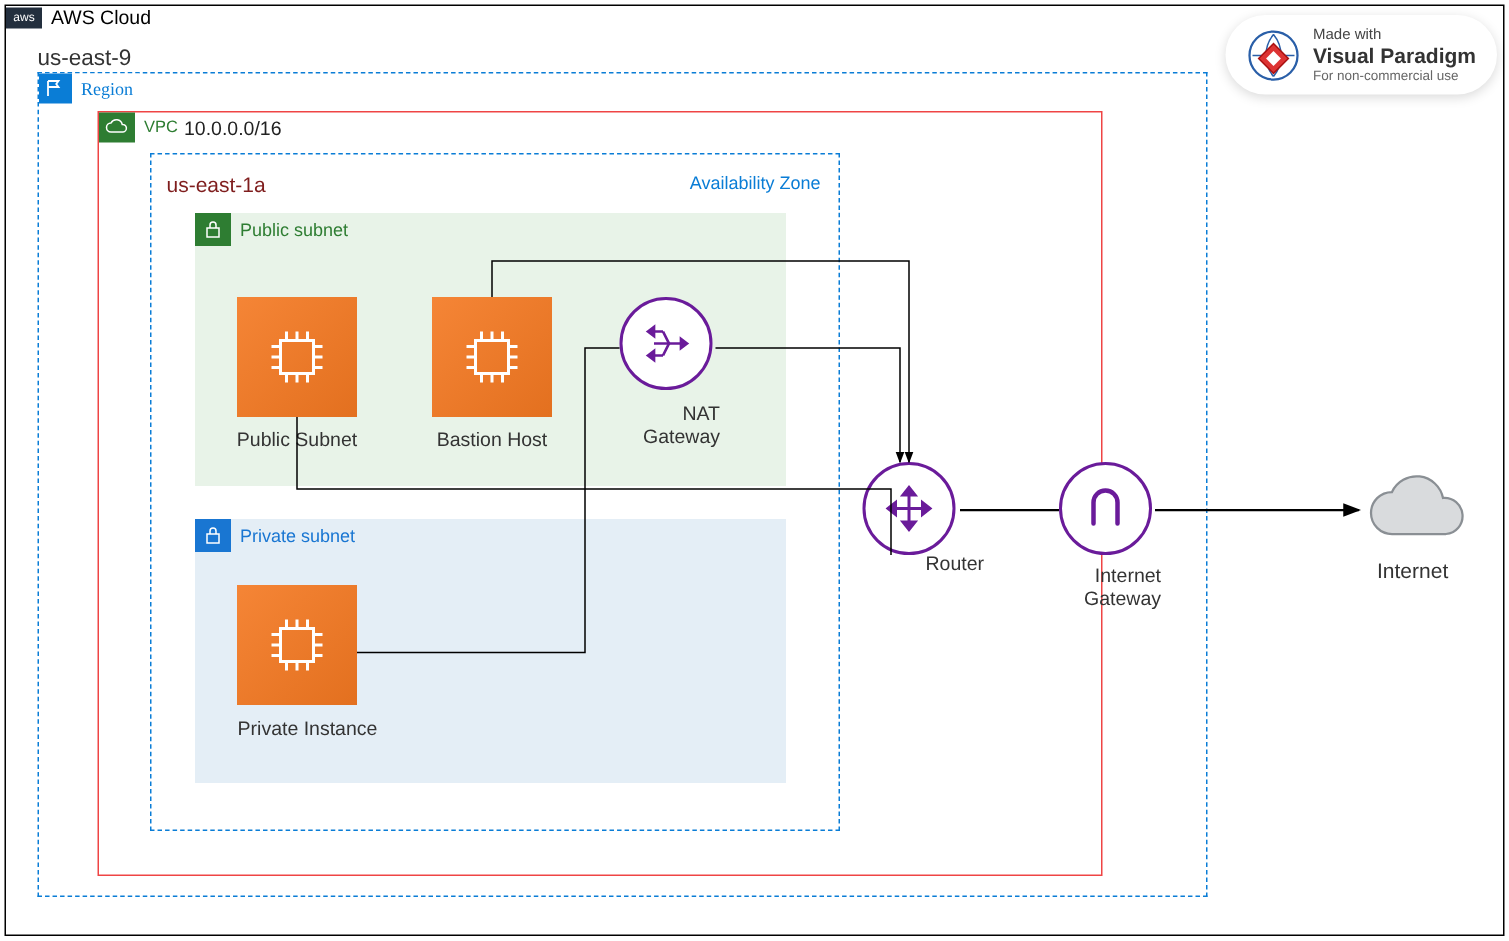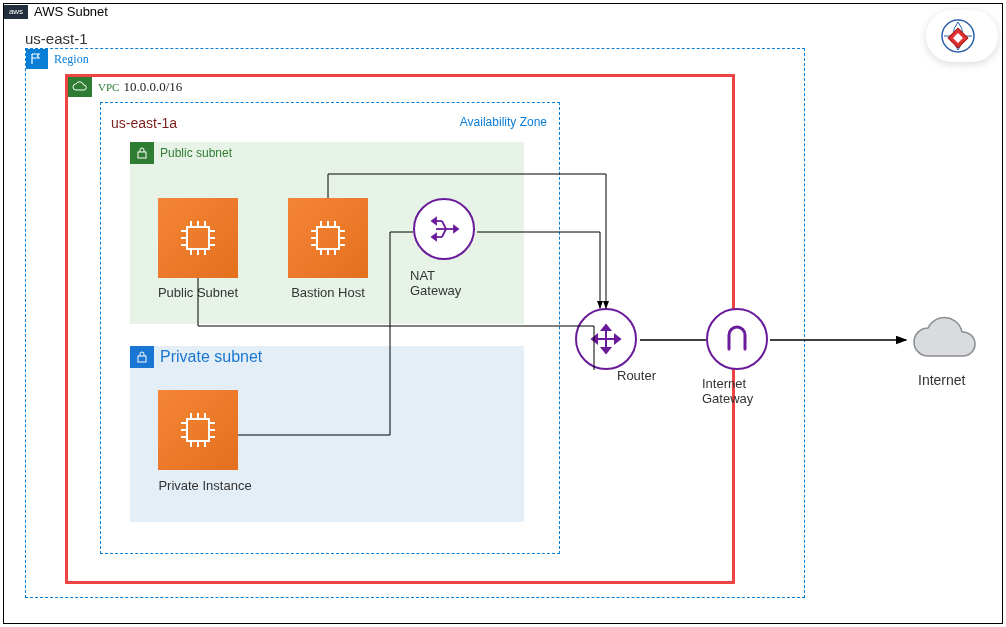--- a/index.html
+++ b/index.html
@@ -49,22 +49,21 @@
   }
   .region-text { color:#0a7dd6; font-size:12px;font-family:Liberation Serif, serif; }
 
   .us-east {
     position:absolute; left:25px; top:30px; font-size:15px; color:#333;
   }
 
   
   .vpc {
     left: 65px; top: 74px; width: 670px; height: 510px;
-    border: 3px solid #ef4444;
-    font-family: Liberation Serif, serif;
+    border: 1px solid #ef4444;
   }
   .vpc-header {
     position:absolute; top:0; left:0; display:flex; align-items:center;
   }
   .vpc-badge {
     width:24px; height:20px; background:#2e7d32; display:flex; align-items:center; justify-content:center;
   }
   .vpc-text { font-size:11px; color:#2e7d32; margin-left:6px; }
   .vpc-cidr { font-size:13px; color:#222; margin-left:4px; }
 
@@ -81,21 +80,21 @@
     left: 130px; top: 142px; width: 394px; height: 182px;
     background: #e8f3e8;
   }
   .subnet-header { position:absolute; left:0; top:0; display:flex; align-items:center; }
   .subnet-badge {
     width:24px; height:22px; display:flex; align-items:center; justify-content:center;
   }
   .green-badge { background:#2e7d32; }
   .blue-badge { background:#1976d2; }
   .subnet-text-green { color:#2e7d32; font-size:12px; margin-left:6px; }
-  .subnet-text-blue { color:#1976d2; font-size:16px; margin-left:6px; }
+  .subnet-text-blue { color:#1976d2; font-size:12px; margin-left:6px; }
 
   
   .private-subnet {
     left: 130px; top: 346px; width: 394px; height: 176px;
     background: #e4eef6;
   }
 
   
   .ec2-icon {
     position:absolute; width:80px; height:80px;
@@ -103,21 +102,21 @@
     display:flex; align-items:center; justify-content:center;
   }
   .ec2-label { position:absolute; font-size:13px; color:#333; text-align:center; }
 
   
   .circle-icon {
     position:absolute; width:62px; height:62px; border-radius:50%;
     border:2px solid #6a1b9a; background:#fff;
     display:flex; align-items:center; justify-content:center;
   }
-  .circle-label { position:absolute; font-size:13px; text-align:left; color:#333; }
+  .circle-label { position:absolute; font-size:13px; text-align:right; color:#333; }
 
   
   .cloud-shape {
     position:absolute;
   }
   .internet-label { position:absolute; font-size:14px; color:#333; text-align:left; }
 
   
   .watermark {
     position:absolute; right:8px; top:10px;
@@ -135,25 +134,25 @@
   .connectors {
     position:absolute; left:0; top:0; width:1006px; height:627px; pointer-events:none;
   }
 </style>
 </head>
 <body>
 
 <div class="box aws-cloud">
   <div class="aws-header">
     <div class="aws-logo-badge">aws</div>
-    <span>AWS Subnet</span>
-  </div>
-</div>
-
-<div class="us-east">us-east-1</div>
+    <span>AWS Cloud</span>
+  </div>
+</div>
+
+<div class="us-east">us-east-9</div>
 
 <div class="box region">
   <div class="region-header">
     <div class="region-flag">
       <svg width="12" height="12" viewBox="0 0 12 12">
           <path d="M1 1v10M1 1h7l-1.5 2L8 5H1" stroke="#fff" stroke-width="1.2" fill="none"></path>
         </svg>
     </div>
     <span class="region-text">Region</span>
   </div>
@@ -335,13 +334,18 @@
   <div class="vp-logo">
     <svg width="36" height="36" viewBox="0 0 36 36">
       <circle cx="18" cy="18" r="16" fill="none" stroke="#2a5fa8" stroke-width="1.5"></circle>
       <path d="M4 18h28M18 4a22 22 0 010 28M18 4a22 22 0 000 28" stroke="#2a5fa8" stroke-width="1" fill="none"></path>
       <g transform="translate(18 20) rotate(45)">
         <rect x="-7" y="-7" width="14" height="14" fill="#d33" stroke="#a11"></rect>
         <rect x="-3.5" y="-3.5" width="7" height="7" fill="#fff"></rect>
       </g>
     </svg>
   </div>
+  <div>
+    <div class="vp-text-small">Made with</div>
+    <div class="vp-text-big">Visual Paradigm</div>
+    <div class="vp-text-sub">For non-commercial use</div>
+  </div>
 </div>
 
 </body></html>

